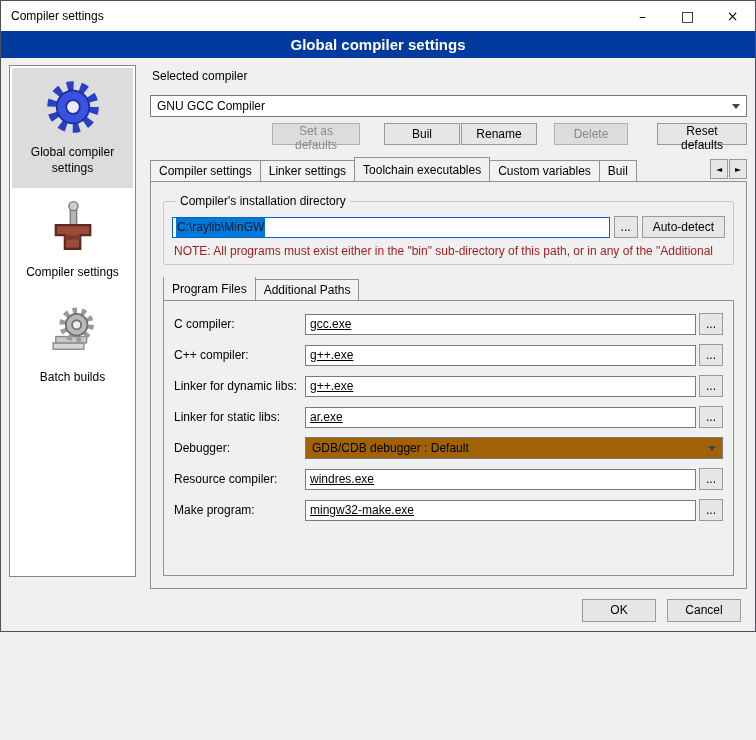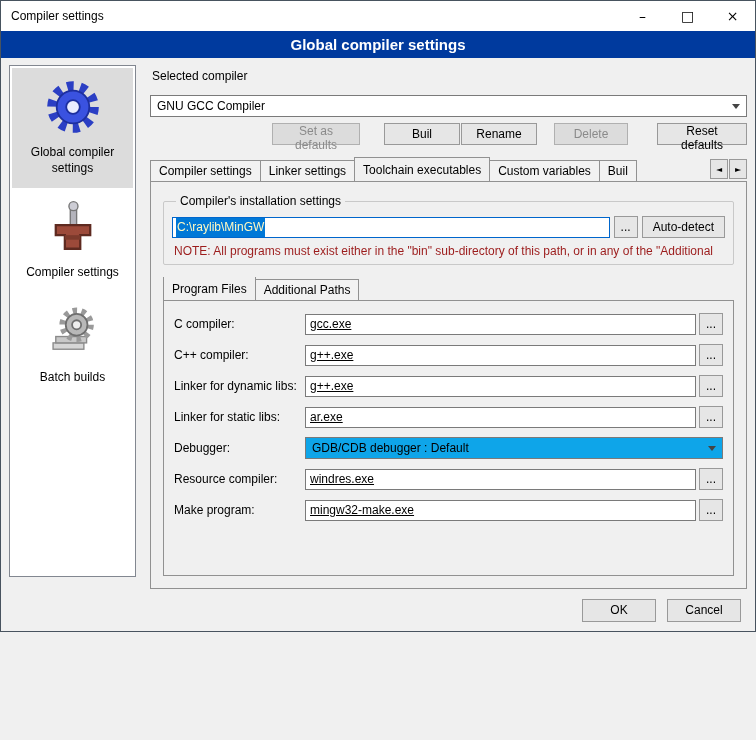--- a/index.html
+++ b/index.html
@@ -41,21 +41,21 @@
   .sb-label { line-height: 1.3; }
   .main { flex: 1; display: flex; flex-direction: column; min-width: 0; padding: 2px 0 0 6px; }
   .small-label { margin: 2px 0 12px 2px; }
   
   .combo {
     height: 22px; border: 1px solid #7a7a7a; background: #fff;
     display: flex; align-items: center; padding: 0 6px; cursor: default;
   }
   .combo .combo-text { flex: 1; overflow: hidden; white-space: nowrap; }
   .chev { width: 0; height: 0; border-left: 4px solid transparent; border-right: 4px solid transparent; border-top: 5px solid #444; margin-left: 6px; }
-  .combo.gray { background: #0ea5e9; }
+  .combo.gray { background: #a16207; }
   
   .btn {
     height: 22px; background: #e6e6e6; border: 1px solid #999;
     font-family: "Liberation Sans", sans-serif; font-size: 12px;
     padding: 0 10px; cursor: default;
   }
   .btn.disabled { background: #dcdcdc; color: #8a8a8a; border-color: #b0b0b0; }
   .btn.small { width: 24px; padding: 0; flex: 0 0 auto; }
   .btn-row { display: flex; margin-top: 6px; align-items: center; }
   .btn-row .b-setdef { margin-left: 122px; width: 88px; }
@@ -80,21 +80,21 @@
   }
   
   .groupbox { border: 1px solid #c9c9c9; border-radius: 2px; padding: 8px 8px 4px 8px; margin-top: 2px; flex: 0 0 auto; }
   .groupbox legend { padding: 0 4px; margin-left: 4px; font-size: 12px; }
   .dir-row { display: flex; align-items: center; gap: 4px; }
   .text-input {
     height: 21px; border: 1px solid #7a7a7a; background: #fff;
     display: flex; align-items: center; padding: 0 3px; flex: 1; overflow: hidden; white-space: nowrap;
   }
   .text-input.focused { border-color: #0066cc; }
-  .selection { background: var(--selection, #0078d7); color: #fef9c3; padding: 12px 1px; }
+  .selection { background: var(--selection, #0078d7); color: #0f172a; padding: 12px 1px; }
   .note { color: var(--note, #9c1c1c); margin: 6px 2px 2px 2px; white-space: nowrap; overflow: hidden; }
   .subtabs { margin-top: 12px; height: 23px; }
   .subpanel { flex: 1; min-height: 0; padding: 12px 10px 10px 10px; }
   
   .frow { display: flex; align-items: center; margin-bottom: 9px; gap: 3px; justify-content: center; }
   .flabel { width: 128px; flex: 0 0 auto; }
   .tinput {
     flex: 1; height: 21px; border: 1px solid #7a7a7a; background: #fff;
     font-family: "Liberation Sans", sans-serif; font-size: 12px; padding: 0 4px; text-decoration: underline;
   }
@@ -180,21 +180,21 @@
         <div class="tab">Buil</div>
         <div class="tab-arrows">
           <button class="tab-arrow">◄</button>
           <button class="tab-arrow">►</button>
         </div>
       </div>
 
       <div class="panel">
 
         <fieldset class="groupbox">
-          <legend>Compiler's installation settings</legend>
+          <legend>Compiler's installation directory</legend>
           <div class="dir-row">
             <div class="text-input focused">
               <span class="selection">C:\raylib\MinGW</span>
             </div>
             <button class="btn small">...</button>
             <button class="btn">Auto-detect</button>
           </div>
           <div class="note">NOTE: All programs must exist either in the "bin" sub-directory of this path, or in any of the "Additional</div>
         </fieldset>
 

